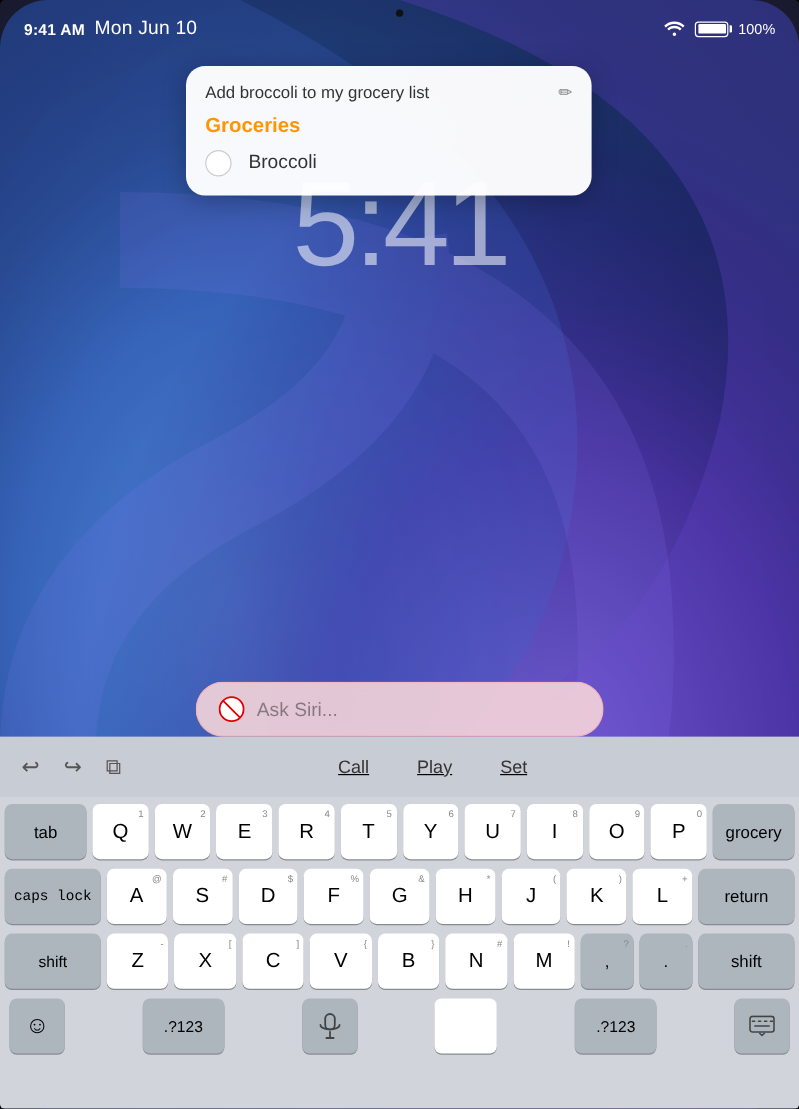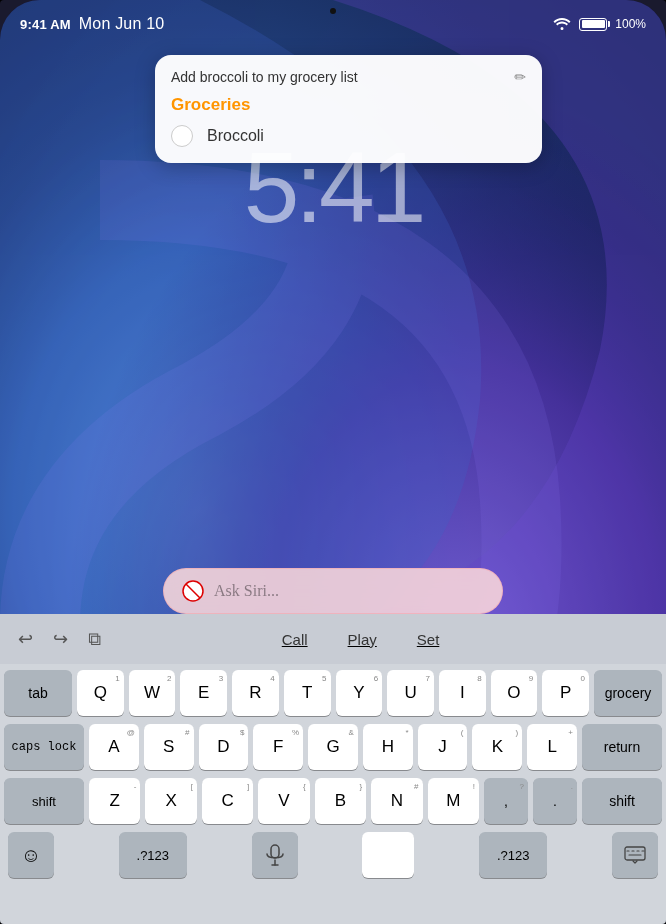--- a/index.html
+++ b/index.html
@@ -137,21 +137,21 @@
       letter-spacing: -4px;
       z-index: 10;
       white-space: nowrap;
     }
 
     
     .notification-card {
       position: absolute;
       top: 55px;
       left: 155px;
-      width: 387px;
+      width: 338px;
       background: rgba(255,255,255,0.97);
       border-radius: 16px;
       padding: 14px 16px 16px;
       z-index: 200;
       box-shadow: 0 4px 20px rgba(0,0,0,0.25);
     }
 
     .notification-header {
       display: flex;
       align-items: center;
@@ -205,25 +205,24 @@
       transform: translateX(-50%);
       width: 340px;
       z-index: 200;
     }
 
     .siri-bar {
       background: rgba(255, 220, 220, 0.85);
       border-radius: 30px;
       padding: 11px 18px;
       display: flex;
-      align-items: center;
+      align-items: flex-end;
       gap: 10px;
       backdrop-filter: blur(10px);
       border: 1px solid rgba(255,150,150,0.4);
-      font-family: Liberation Serif, serif;
     }
 
     .siri-icon {
       width: 22px;
       height: 22px;
       flex-shrink: 0;
     }
 
     .siri-placeholder {
       font-size: 16px;

